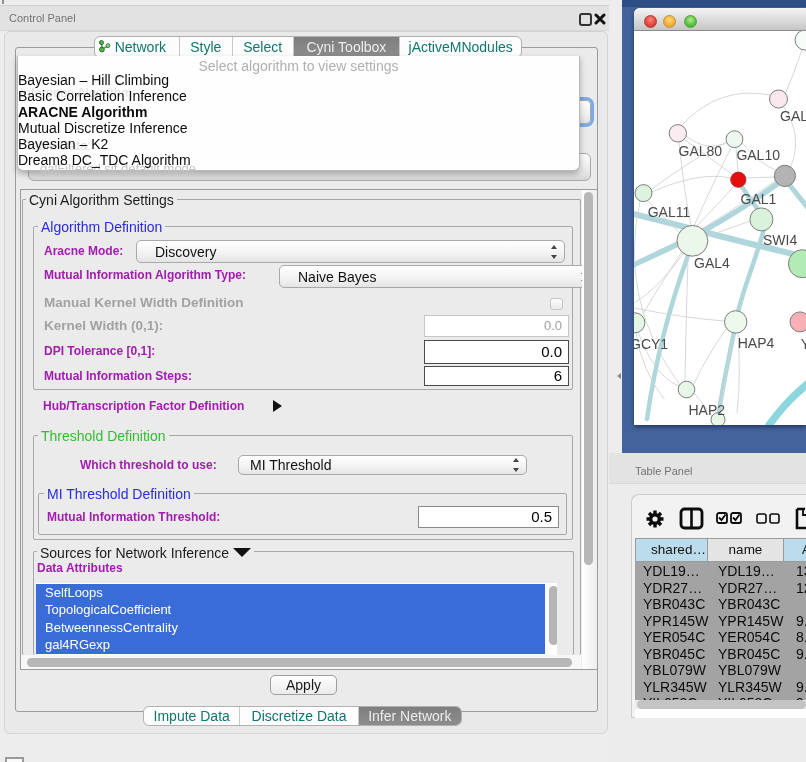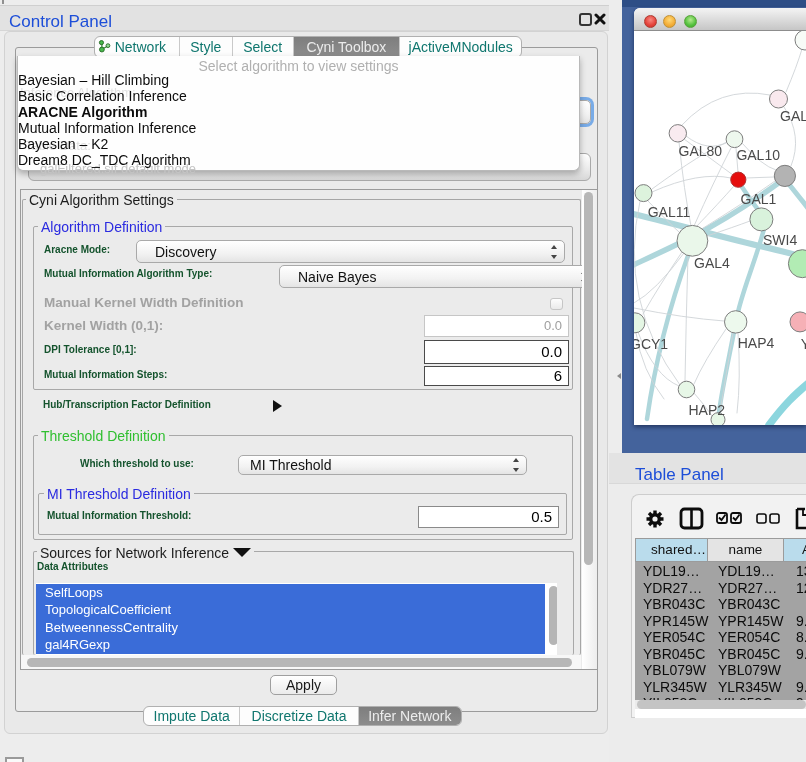--- a/index.html
+++ b/index.html
@@ -1,20 +1,20 @@
 <!DOCTYPE html>
 <html><head><meta charset="utf-8">
 <style>
 html,body{margin:0;padding:0;}
 #root{position:relative;width:806px;height:762px;overflow:hidden;background:#ededed;
  font-family:"Liberation Sans",sans-serif;-webkit-font-smoothing:antialiased;}
 .ab{position:absolute;}
-.lbl{position:absolute;font-size:10px;font-weight:bold;color:#14532d;white-space:nowrap;}
+.lbl{position:absolute;font-size:12px;font-weight:bold;color:#a21caf;white-space:nowrap;}
 .glbl{position:absolute;font-size:13.5px;font-weight:bold;color:#a2a2a2;white-space:nowrap;}
-.t13{position:absolute;font-size:17px;color:#1d4ed8;white-space:nowrap;}
+.t13{position:absolute;font-size:11px;color:#737373;white-space:nowrap;}
 .combo{position:absolute;border:1px solid #a9a9a9;border-radius:5px;
  background:linear-gradient(#ffffff,#f2f2f2 60%,#e4e4e4);box-sizing:border-box;}
 .combo .tx{position:absolute;left:18px;top:3px;font-size:14px;color:#111;}
 .arrs{position:absolute;right:6px;top:50%;width:7px;height:14px;margin-top:-7px;}
 .arrs:before{content:"";position:absolute;left:0;top:0;border-left:3.5px solid transparent;
  border-right:3.5px solid transparent;border-bottom:4.5px solid #444;}
 .arrs:after{content:"";position:absolute;left:0;bottom:0;border-left:3.5px solid transparent;
  border-right:3.5px solid transparent;border-top:4.5px solid #444;}
 .tf{position:absolute;box-sizing:border-box;background:#fff;font-size:13px;
  text-align:right;padding-right:6px;}
@@ -130,21 +130,21 @@
 </svg>
 
 <div class="ab" style="left:17px;top:56px;width:563px;height:115px;background:#fefefe;border:1px solid #b9b9b9;border-top:none;border-radius:0 0 6px 6px;box-shadow:0 3px 6px rgba(0,0,0,.28);box-sizing:border-box;"></div>
 <div class="ab" style="left:20px;top:85px;font-size:13px;color:#e2e2e2;white-space:nowrap;">Inference Algorithm:</div>
 <div class="ab" style="left:25px;top:138px;font-size:13px;color:#dedede;white-space:nowrap;">Table Data:</div>
 <div class="ab" style="left:40px;top:161px;font-size:13px;color:#c4c4c4;white-space:nowrap;">galFiltered.sif default mode</div>
 <div class="ab" style="left:17px;top:58px;width:563px;text-align:center;font-size:14px;color:#b0b0b0;">Select algorithm to view settings</div>
 <div class="popitem" style="top:72px;">Bayesian – Hill Climbing</div>
 <div class="popitem" style="top:88px;">Basic Correlation Inference</div>
 <div class="popitem" style="top:104px;font-weight:bold;">ARACNE Algorithm</div>
-<div class="popitem" style="top:120px;">Mutual Information Inference</div>
+<div class="popitem" style="top:120px;">Mutual Discretize Inference</div>
 <div class="popitem" style="top:136px;">Bayesian – K2</div>
 <div class="popitem" style="top:152px;">Dream8 DC_TDC Algorithm</div>
 
 <div class="ab" style="left:5px;top:757px;width:19px;height:10px;border:2px solid #9a9a9a;background:#fafafa;box-sizing:border-box;"></div>
 
 <div class="ab" style="left:617px;top:373px;width:0;height:0;border-top:3px solid transparent;border-bottom:3px solid transparent;border-right:4px solid #8a8a8a;"></div>
 
 <div class="ab" style="left:622px;top:0;width:184px;height:453px;background:#44639c;"></div>
 <div class="ab" style="left:622px;top:0;width:184px;height:7px;background:#2e4e86;"></div>
 

